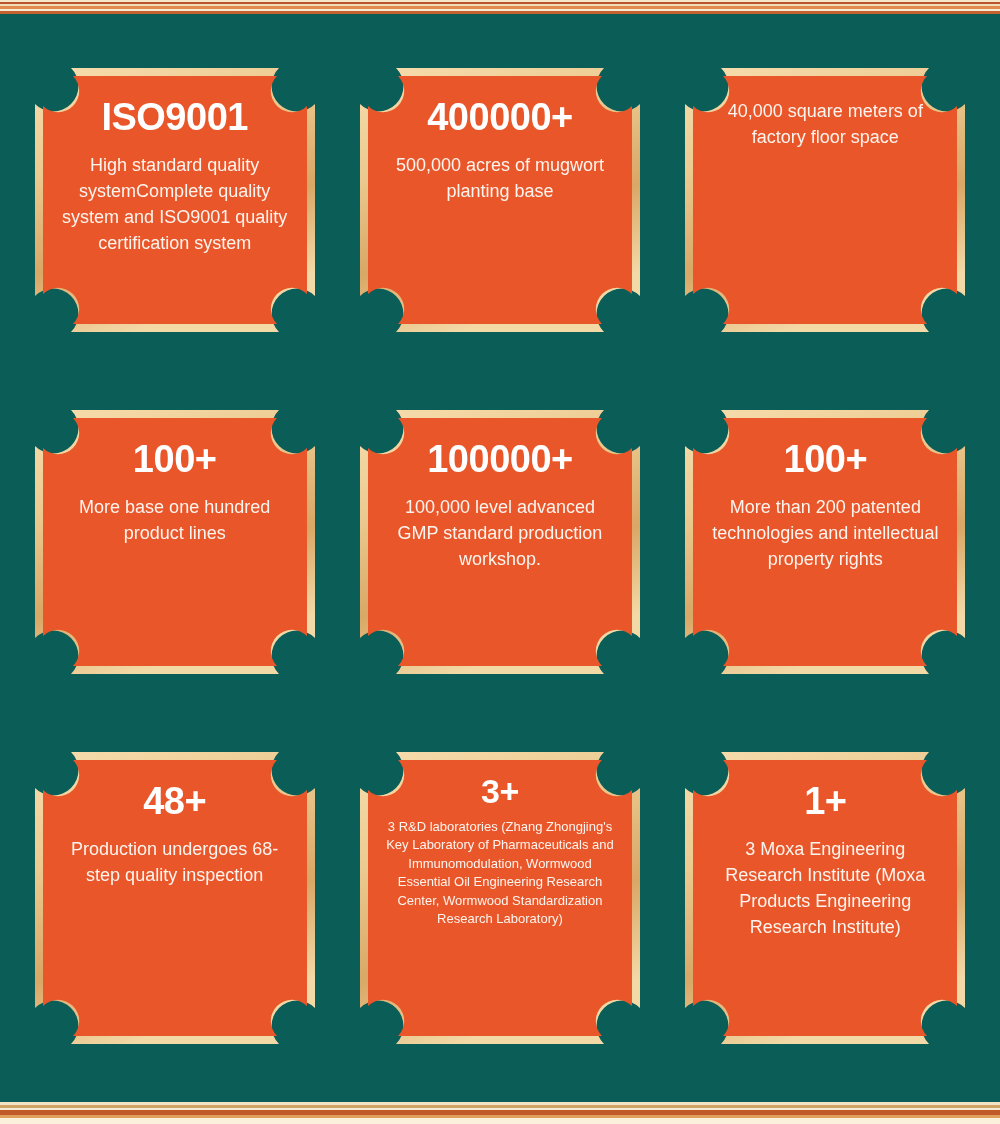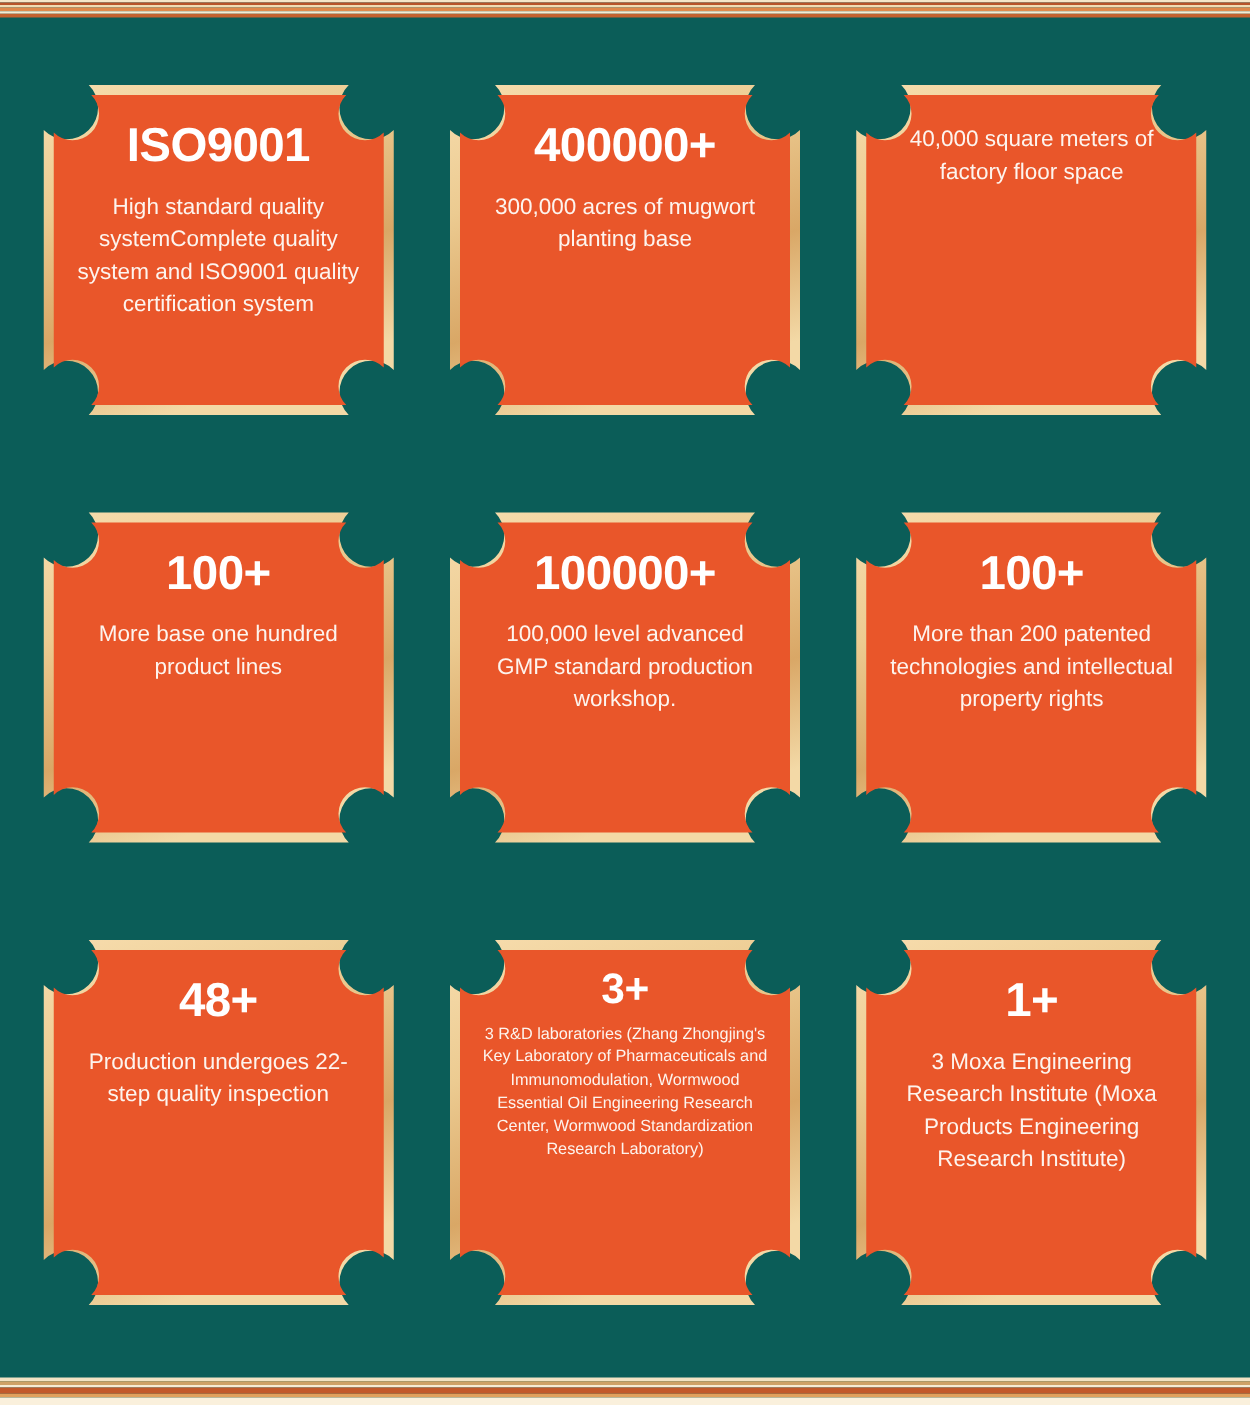--- a/index.html
+++ b/index.html
@@ -149,21 +149,21 @@
   </div>
 
   <div class="cell">
     <div class="card">
       <svg class="card-svg" viewBox="0 0 288 272" preserveAspectRatio="none">
         <path d="M40,4 H248 A1,1 0 0 0 284,40 V232 A1,1 0 0 0 248,268 H40 A1,1 0 0 0 4,232 V40 A1,1 0 0 0 40,4 Z" fill="url(#g0)"></path>
         <path d="M42,12 H246 A1,1 0 0 0 276,42 V230 A1,1 0 0 0 246,260 H42 A1,1 0 0 0 12,230 V42 A1,1 0 0 0 42,12 Z" fill="#e9562a"></path>
       </svg>
       <div class="card-inner">
         <div class="stat-value">400000+</div>
-        <div class="stat-desc">300,000 acres of mugwort planting base</div>
+        <div class="stat-desc">500,000 acres of mugwort planting base</div>
       </div>
     </div>
   </div>
 
   <div class="cell">
     <div class="card">
       <svg class="card-svg" viewBox="0 0 288 272" preserveAspectRatio="none">
         <path d="M40,4 H248 A1,1 0 0 0 284,40 V232 A1,1 0 0 0 248,268 H40 A1,1 0 0 0 4,232 V40 A1,1 0 0 0 40,4 Z" fill="url(#g0)"></path>
         <path d="M42,12 H246 A1,1 0 0 0 276,42 V230 A1,1 0 0 0 246,260 H42 A1,1 0 0 0 12,230 V42 A1,1 0 0 0 42,12 Z" fill="#e9562a"></path>
       </svg>
@@ -213,21 +213,21 @@
   </div>
 
   <div class="cell">
     <div class="card tall">
       <svg class="card-svg" viewBox="0 0 288 300" preserveAspectRatio="none">
         <path d="M40,4 H248 A1,1 0 0 0 284,40 V260 A1,1 0 0 0 248,296 H40 A1,1 0 0 0 4,260 V40 A1,1 0 0 0 40,4 Z" fill="url(#g0)"></path>
         <path d="M42,12 H246 A1,1 0 0 0 276,42 V258 A1,1 0 0 0 246,288 H42 A1,1 0 0 0 12,258 V42 A1,1 0 0 0 42,12 Z" fill="#e9562a"></path>
       </svg>
       <div class="card-inner">
         <div class="stat-value">48+</div>
-        <div class="stat-desc">Production undergoes 22-step quality inspection</div>
+        <div class="stat-desc">Production undergoes 68-step quality inspection</div>
       </div>
     </div>
   </div>
 
   <div class="cell">
     <div class="card tall dense">
       <svg class="card-svg" viewBox="0 0 288 300" preserveAspectRatio="none">
         <path d="M40,4 H248 A1,1 0 0 0 284,40 V260 A1,1 0 0 0 248,296 H40 A1,1 0 0 0 4,260 V40 A1,1 0 0 0 40,4 Z" fill="url(#g0)"></path>
         <path d="M42,12 H246 A1,1 0 0 0 276,42 V258 A1,1 0 0 0 246,288 H42 A1,1 0 0 0 12,258 V42 A1,1 0 0 0 42,12 Z" fill="#e9562a"></path>
       </svg>

